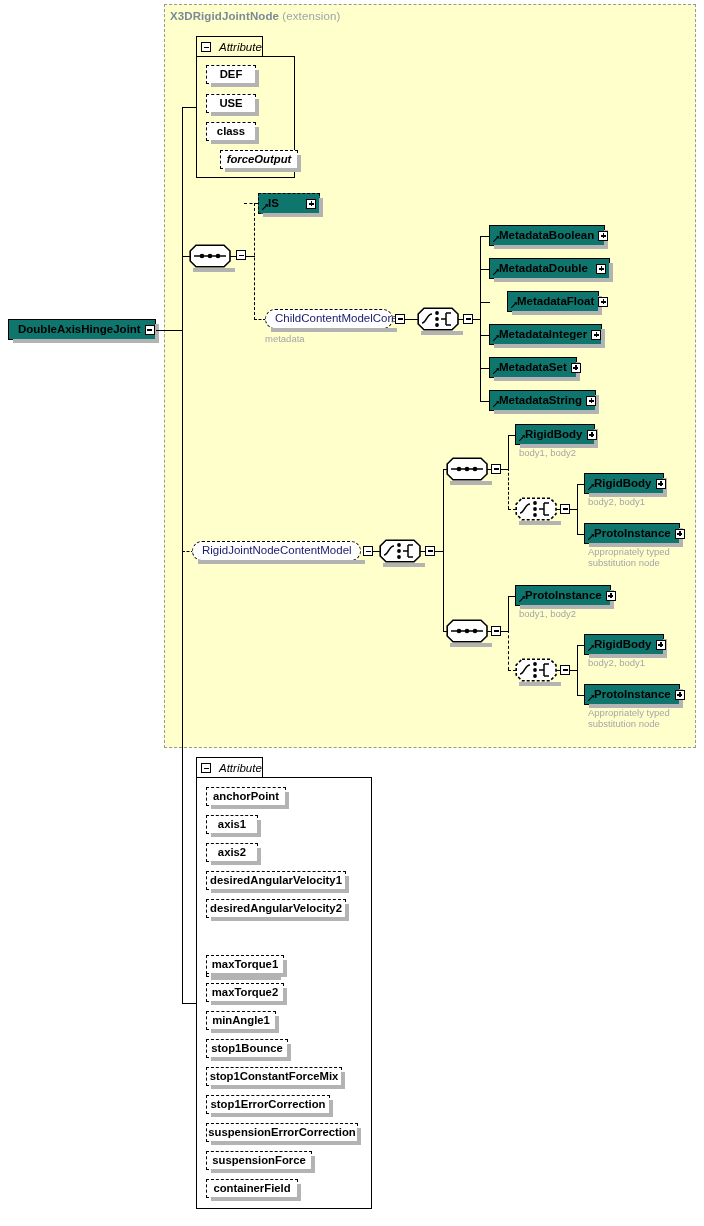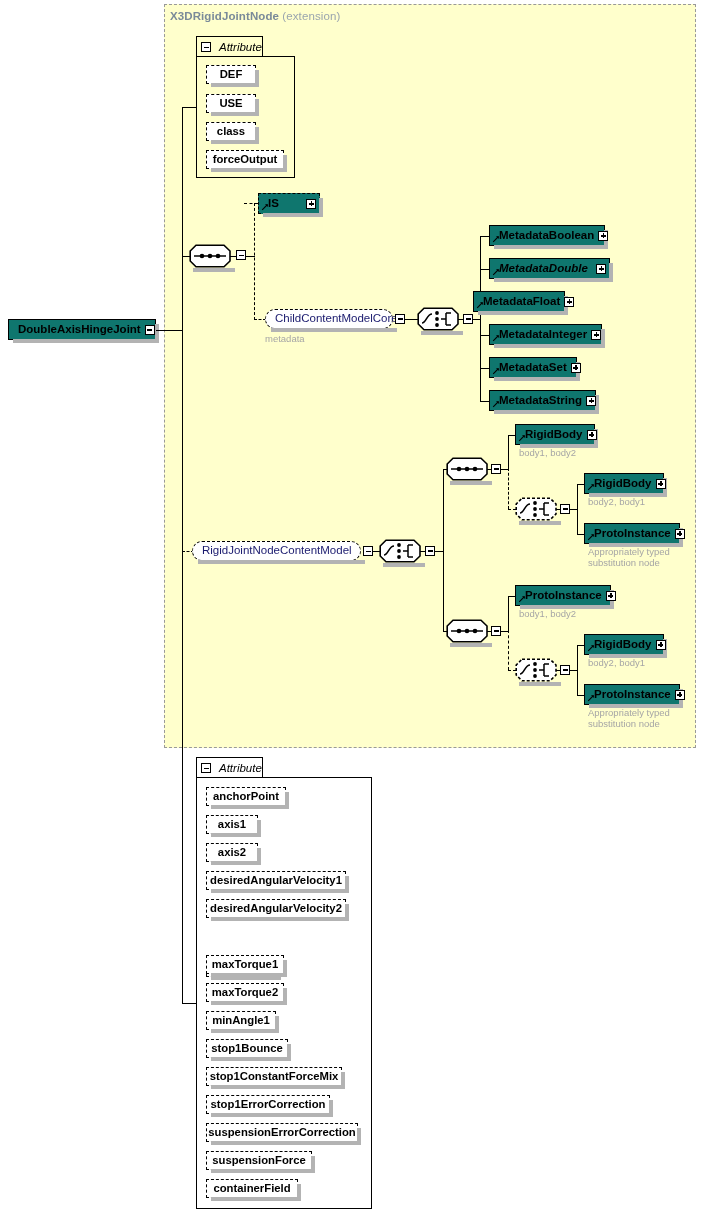--- a/index.html
+++ b/index.html
@@ -190,21 +190,21 @@
 
   <div class="attrleaf" style="left:206px;top:65px;width:50px;">
     <span class="lbl">DEF</span>
   </div>
   <div class="attrleaf" style="left:206px;top:94px;width:50px;">
     <span class="lbl">USE</span>
   </div>
   <div class="attrleaf" style="left:206px;top:122px;width:50px;">
     <span class="lbl">class</span>
   </div>
-  <div class="attrleaf" style="left:206px;top:150px;width:78px;">
+  <div class="attrleaf" style="left:220px;top:150px;width:78px;font-style:italic;">
     <span class="lbl">forceOutput</span>
   </div>
 
   <div class="comp" style="left:189px;top:244px;">
     <svg class="oct" viewBox="0 0 42 24" xmlns="http://www.w3.org/2000/svg">
       <polygon points="7,1.2 35,1.2 41,7 41,17 35,22.8 7,22.8 1.2,17 1.2,7" fill="#ffffff" stroke="#000000" stroke-width="1.6"></polygon>
       <polygon points="9,5 37,5 43,11 43,21 37,26 9,26 3,21 3,11" fill="#b3b3b3" opacity="0.55" transform="translate(1,1)" style="display:none"></polygon>
       <line x1="5" y1="12" x2="37" y2="12" stroke="#000" stroke-width="1.5"></line>
       <circle cx="13" cy="12" r="2.3" fill="#000"></circle>
       <circle cx="21" cy="12" r="2.3" fill="#000"></circle>
@@ -268,31 +268,31 @@
   <div class="nodebox shadow" style="left:489px;top:225px;width:116px;text-align:center;">
     <span class="lbl">MetadataBoolean</span>
     <svg class="refarrow" viewBox="0 0 10 10">
         <path d="M1.5,8.5 L8,2" stroke="#000" stroke-width="1.4"></path>
         <path d="M8.5,1.5 L8.5,5 L5,1.5 Z" fill="#000"></path>
       </svg>
     <span class="expwrap" style="margin-left:auto;">
         <span class="expander plus"></span>
       </span>
   </div>
-  <div class="nodebox shadow" style="left:489px;top:258px;width:121px;font-style:italic;">
+  <div class="nodebox shadow" style="left:489px;top:258px;width:121px;">
     <span class="lbl">MetadataDouble</span>
     <svg class="refarrow" viewBox="0 0 10 10">
         <path d="M1.5,8.5 L8,2" stroke="#000" stroke-width="1.4"></path>
         <path d="M8.5,1.5 L8.5,5 L5,1.5 Z" fill="#000"></path>
       </svg>
     <span class="expwrap" style="margin-left:auto;">
         <span class="expander plus"></span>
       </span>
   </div>
-  <div class="nodebox shadow" style="left:473px;top:291px;width:92px;">
+  <div class="nodebox shadow" style="left:507px;top:291px;width:92px;">
     <span class="lbl">MetadataFloat</span>
     <svg class="refarrow" viewBox="0 0 10 10">
         <path d="M1.5,8.5 L8,2" stroke="#000" stroke-width="1.4"></path>
         <path d="M8.5,1.5 L8.5,5 L5,1.5 Z" fill="#000"></path>
       </svg>
     <span class="expwrap" style="margin-left:auto;">
         <span class="expander plus"></span>
       </span>
   </div>
   <div class="nodebox shadow" style="left:489px;top:324px;width:113px;">

